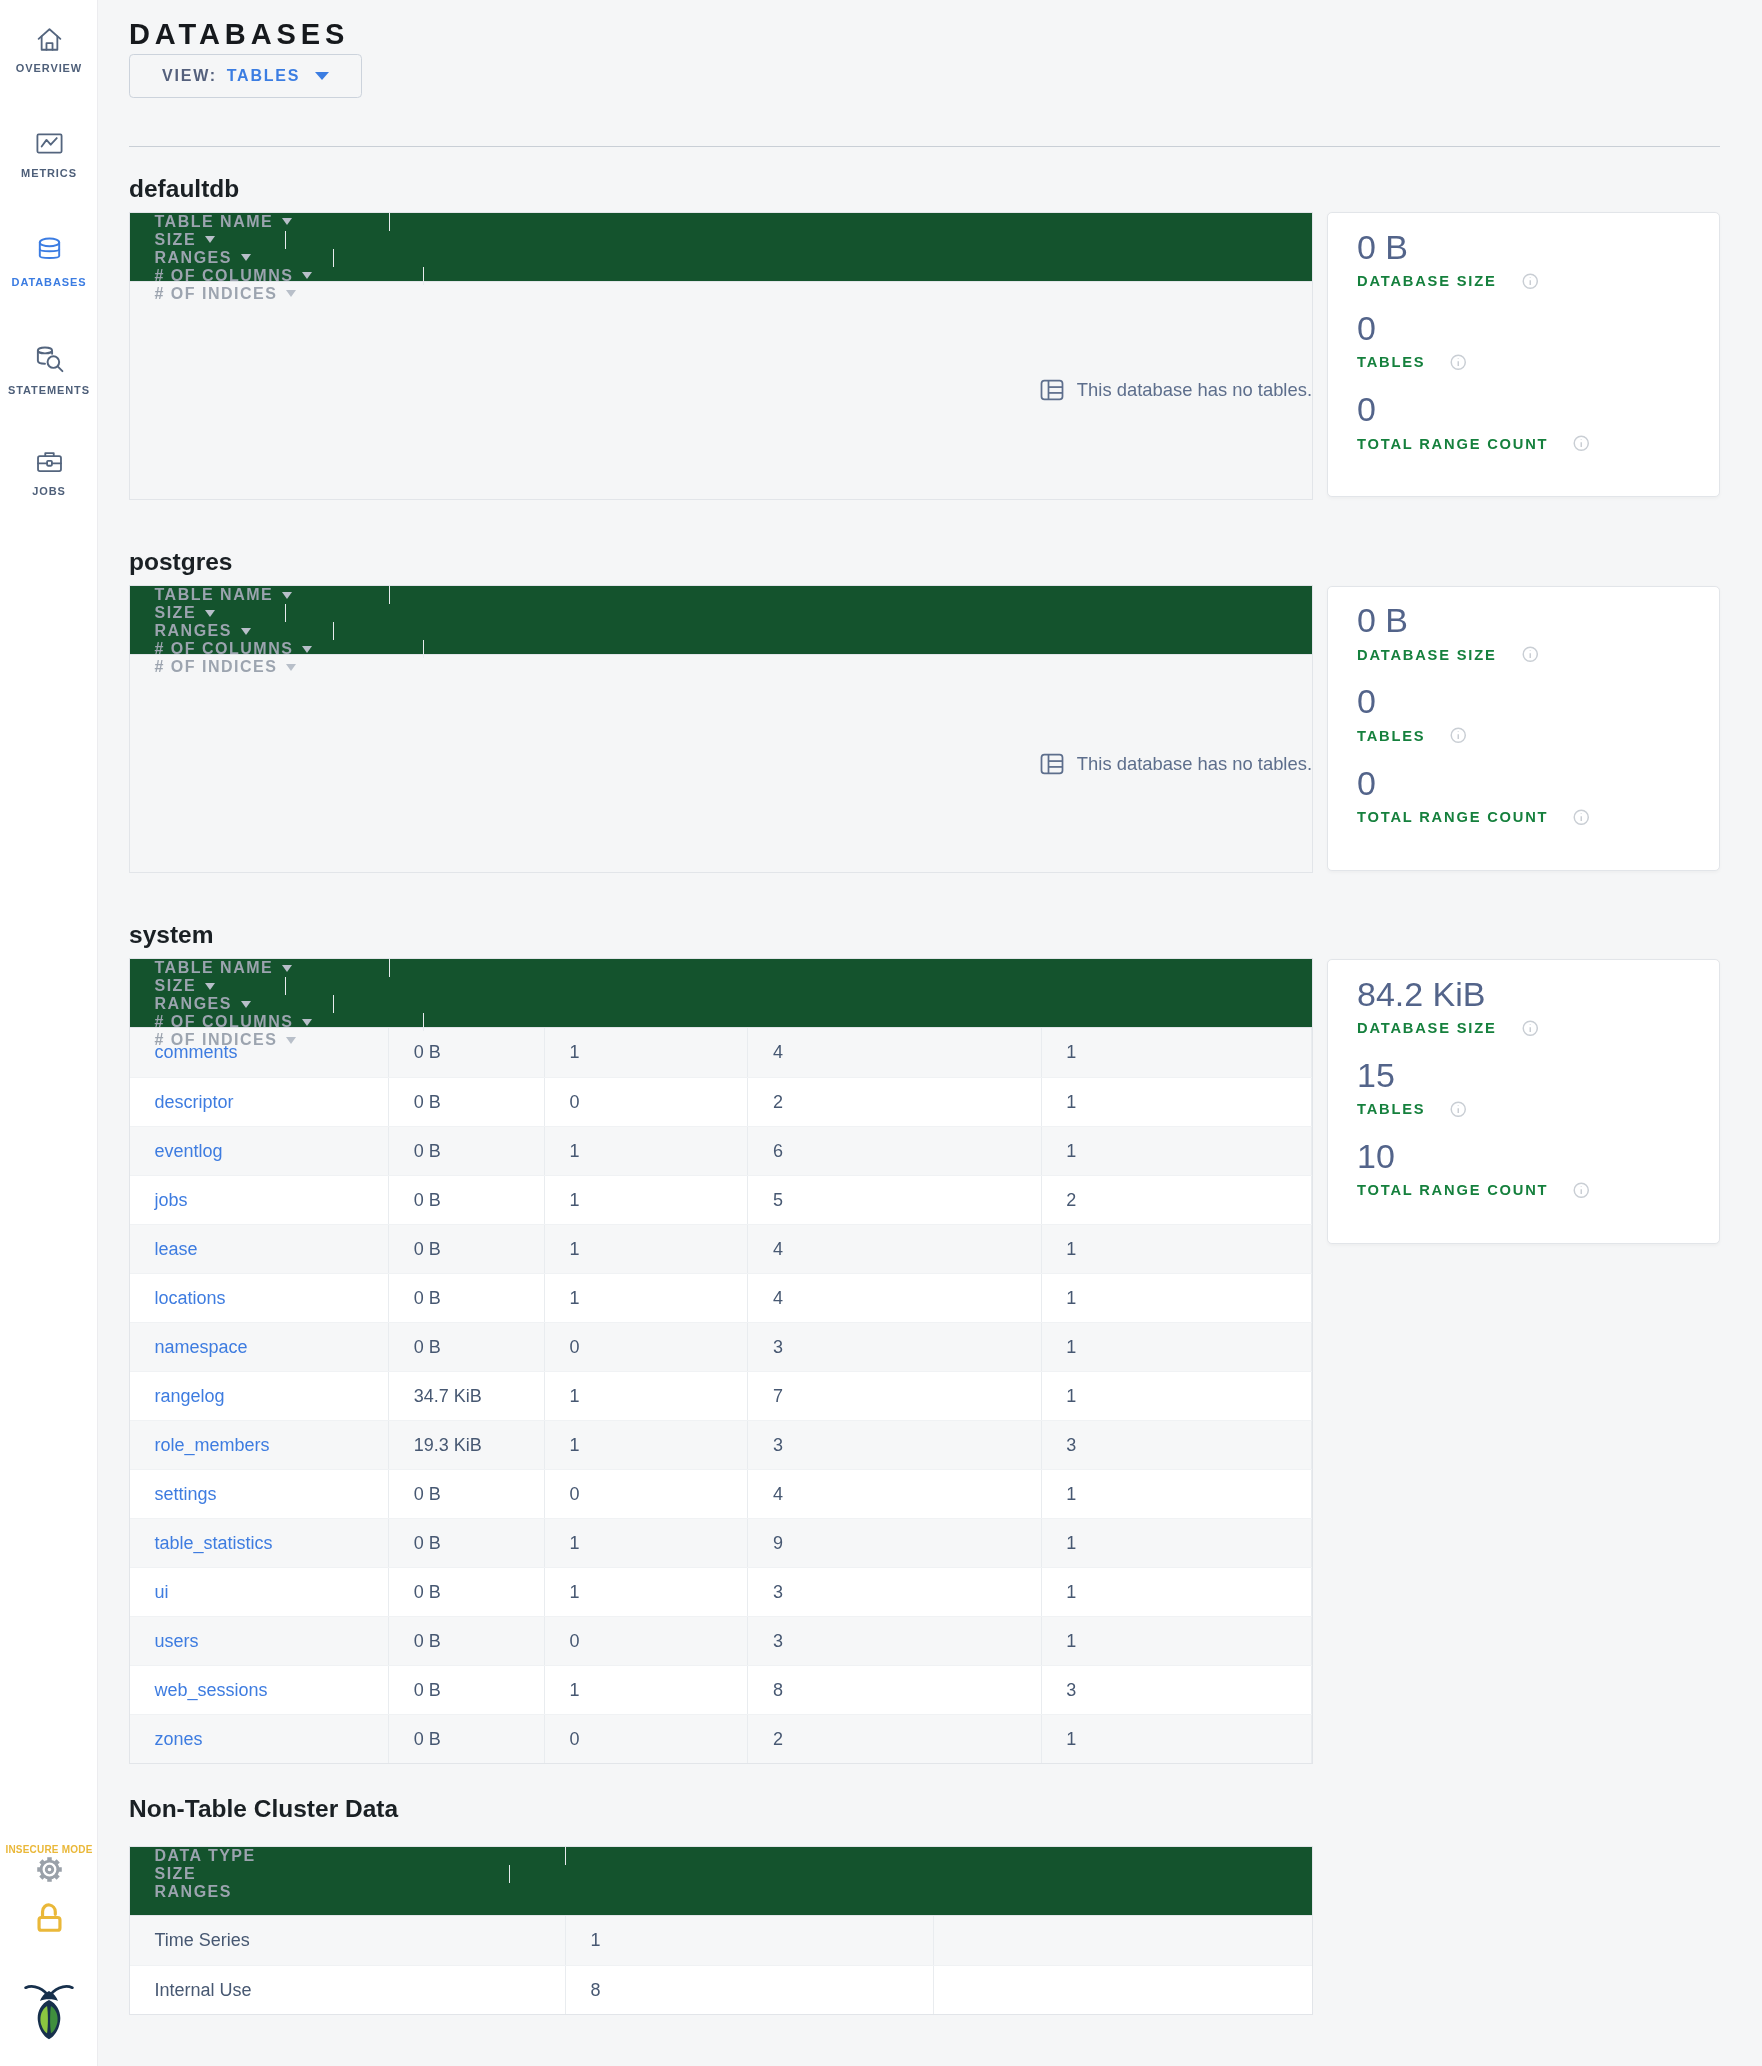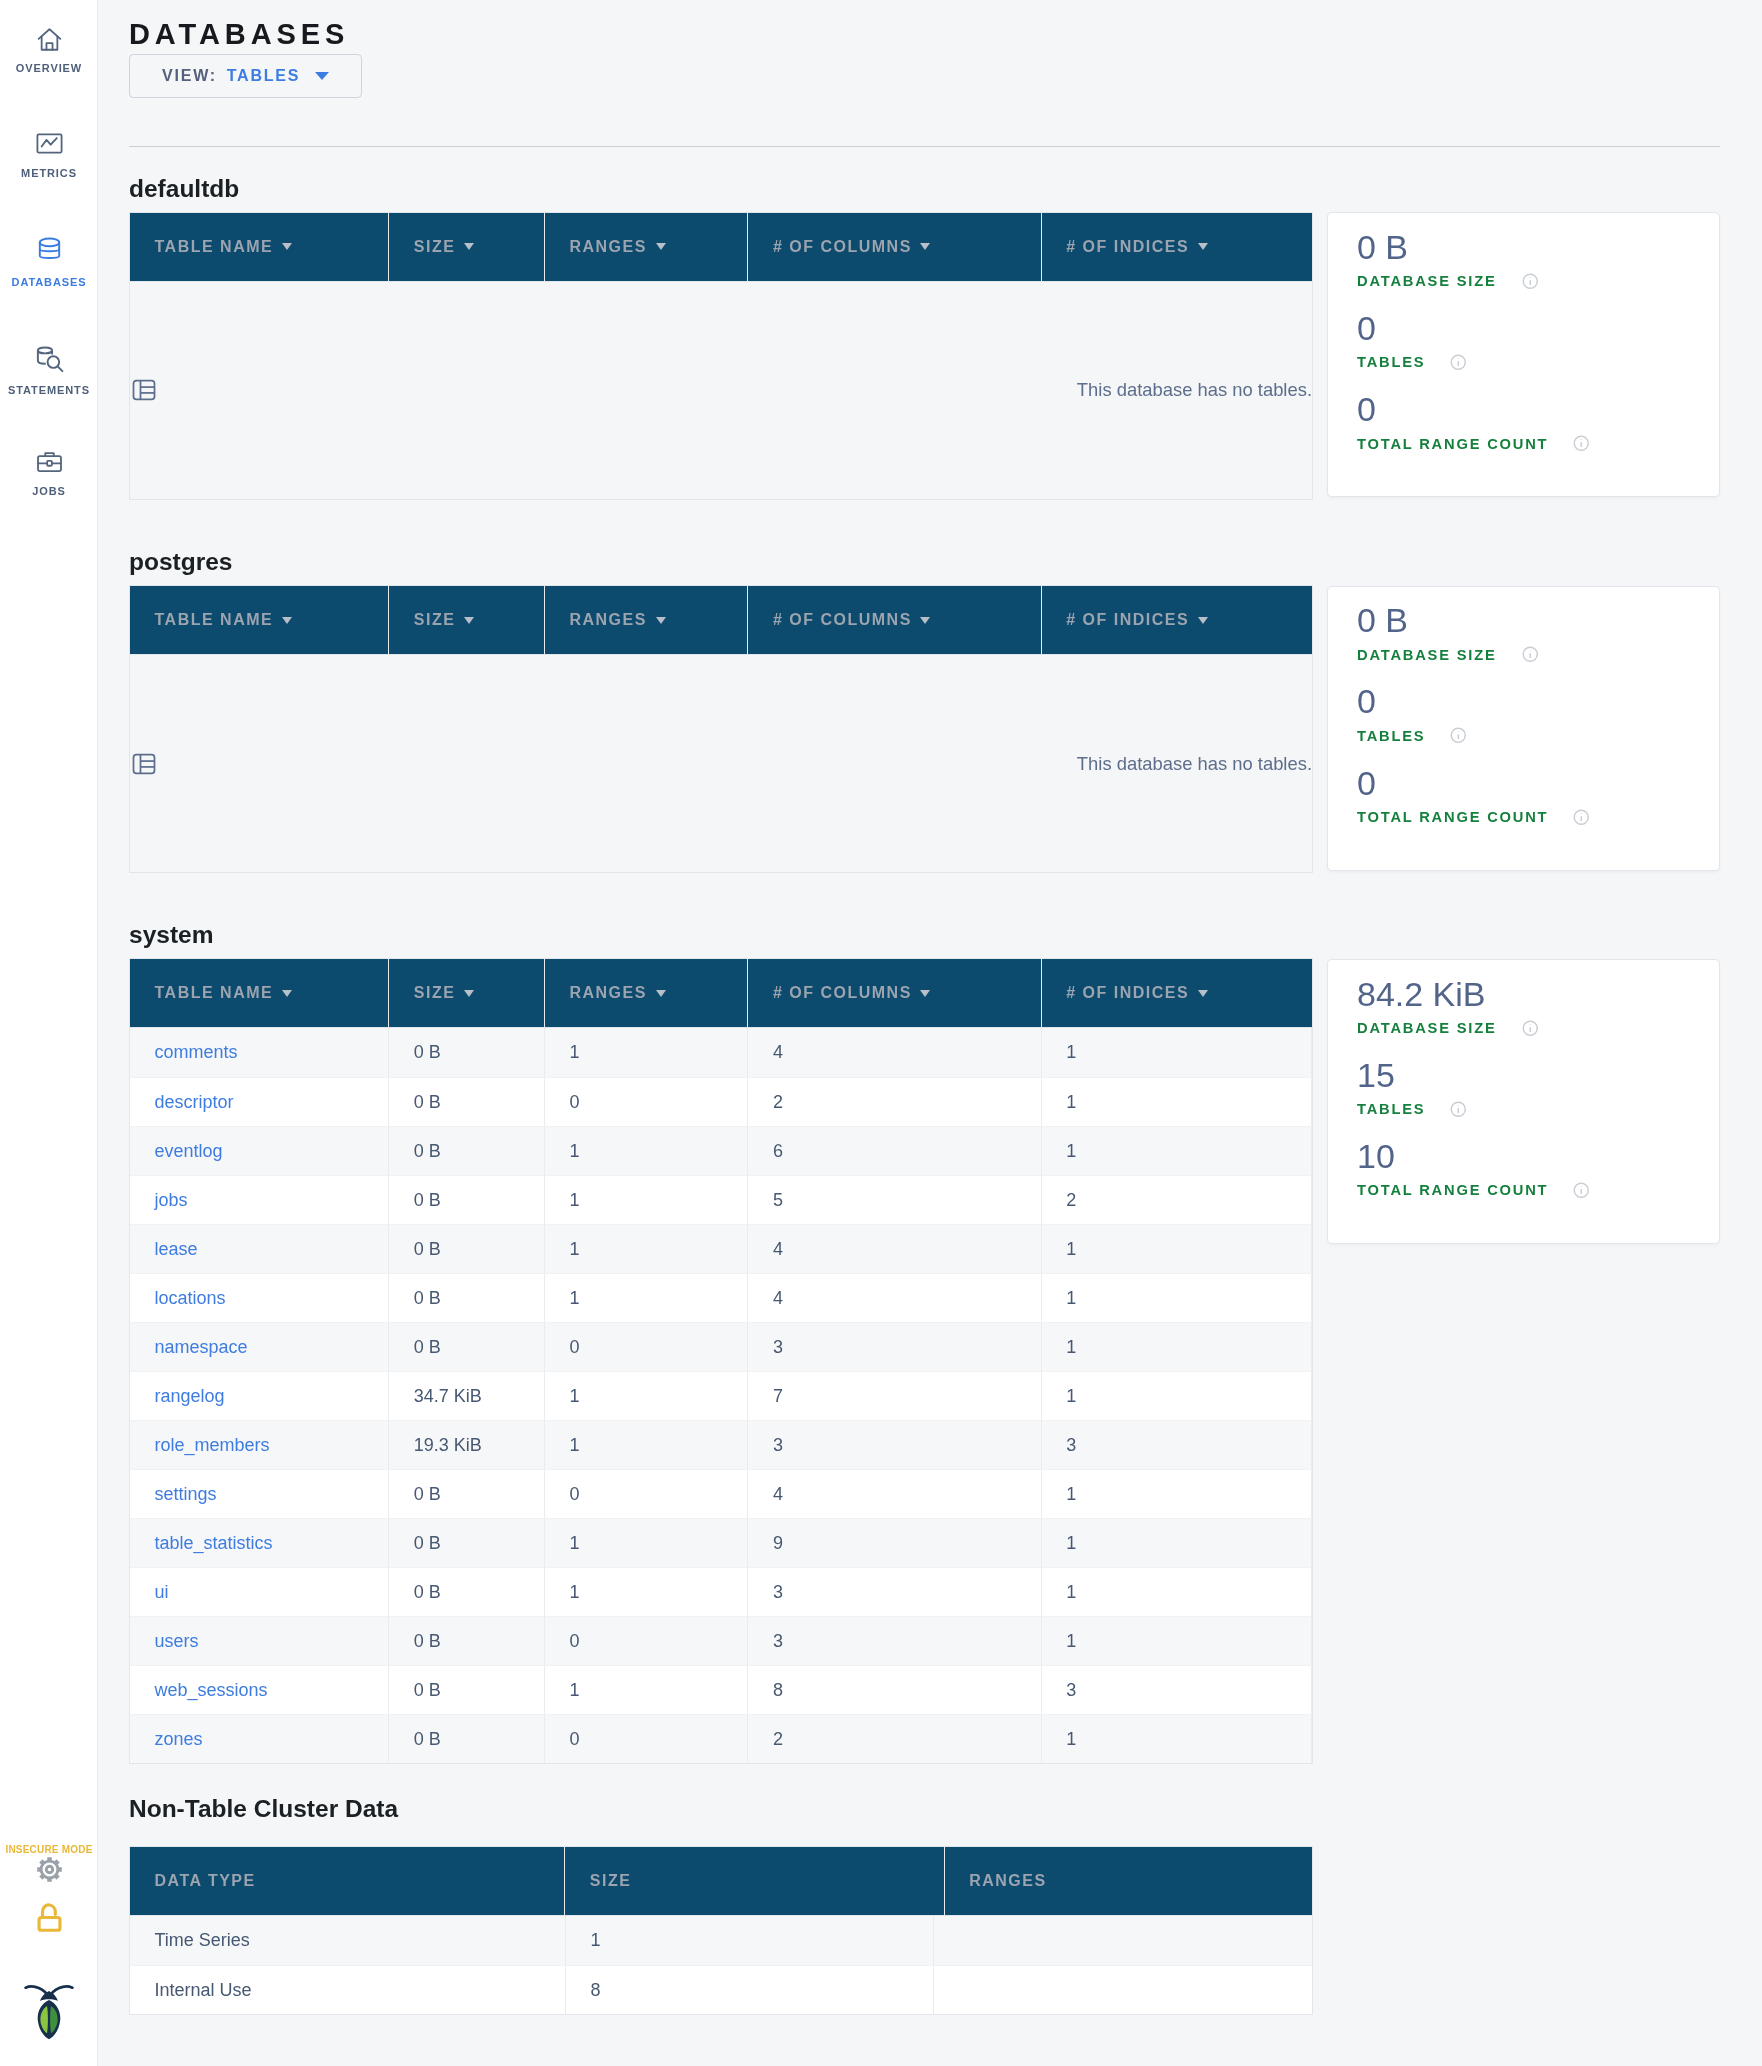--- a/index.html
+++ b/index.html
@@ -44,36 +44,36 @@
     border-top:8.6px solid #3b7de2; margin-left:4.9px; }
   .divider { margin-top:48px; height:0; border-top:1.2px solid #c9cfd6; }
 
   .sec-title { margin:24.5px 0 0; font-size:24.5px; line-height:33px; font-weight:700; color:#1a2024; }
   .sec-title.gap-lg { margin-top:45px; }
   .sec-title.gap-sm { margin-top:28px; }
   .sec-row { margin-top:7.3px; display:flex; align-items:flex-start; gap:14px; }
 
   .db-table { width:1184px; border:0.6px solid #e2e5e9; background:#f5f6f7; }
   .db-table.mt { margin-top:21px; }
-  .thead { height:69px; background:#0c4a6e; border-bottom:0.6px solid #e2e5e9; display:flex; }
+  .thead { height:69px; background:#14532d; border-bottom:0.6px solid #e2e5e9; display:flex;flex-direction:column; }
   .th { padding-left:24.5px; display:flex; align-items:center; font-size:16px; font-weight:600;
     letter-spacing:1.5px; color:#9ca4af; border-right:0.6px solid #e8ebee; cursor:pointer; }
   .sort-arrow { width:0; height:0; border-left:5.5px solid transparent; border-right:5.5px solid transparent;
     border-top:7.3px solid #b8bfc9; margin-left:8.6px; }
   .c1{width:260px;} .c2{width:156px;} .c3{width:204px;} .c4{width:294px;} .c5{width:271px; border-right:none;}
   .n1{width:436px;} .n2{width:380px;} .n3{width:368px; border-right:none;}
 
   .tbody .tr { display:flex; height:49px; background:#ffffff; }
   .tbody .tr:nth-child(odd) { background:#f6f7f8; }
   .tbody .tr + .tr { border-top:0.6px solid #f0f2f4; }
   .td { padding-left:24.5px; display:flex; align-items:center; font-size:18px; color:#475872;
     border-right:0.6px solid #e9ecef; }
   .td a { color:#3e7ce0; text-decoration:none; cursor:pointer; }
 
-  .empty-body { height:217px; display:flex; align-items:center; justify-content:space-between; gap:11px;
+  .empty-body { height:217px; display:flex; align-items:center; justify-content:flex-end; gap:11px;
     color:#5d6e8c; font-size:18.4px; }
   .empty-body svg { stroke:#5d6e8c; fill:none; stroke-width:3; }
 
   .stats-card { width:393px; height:285px; margin-top:0.6px; background:#ffffff;
     border:0.6px solid #e2e5e9; border-radius:4.9px; padding:14.7px 29px;
     box-shadow:0 1.2px 3.1px rgba(0,0,0,0.03); }
   .stat + .stat { margin-top:19.6px; }
   .stat-value { font-size:34px; line-height:39px; color:#53648a; }
   .stat-label { margin-top:6px; font-size:14.7px; font-weight:600; letter-spacing:1.8px; color:#15803d;
     display:flex; align-items:center; gap:25px; }

